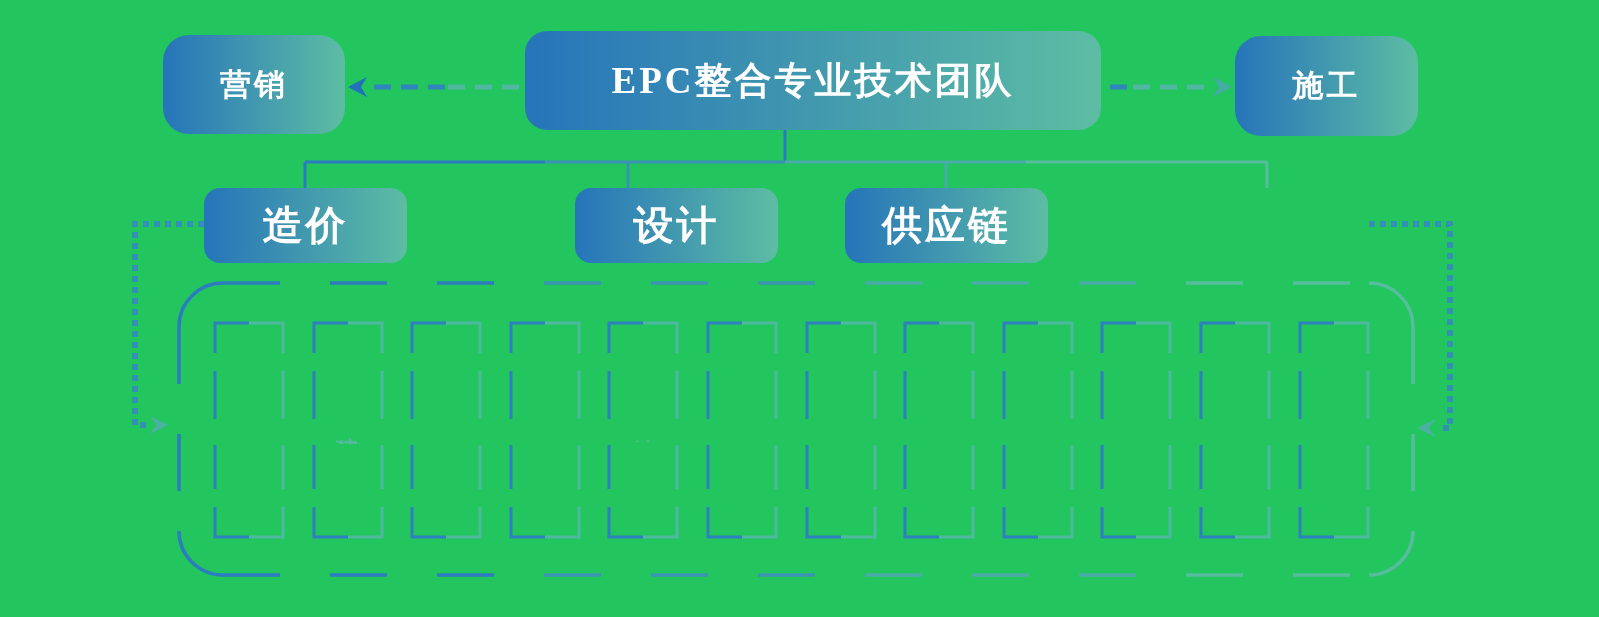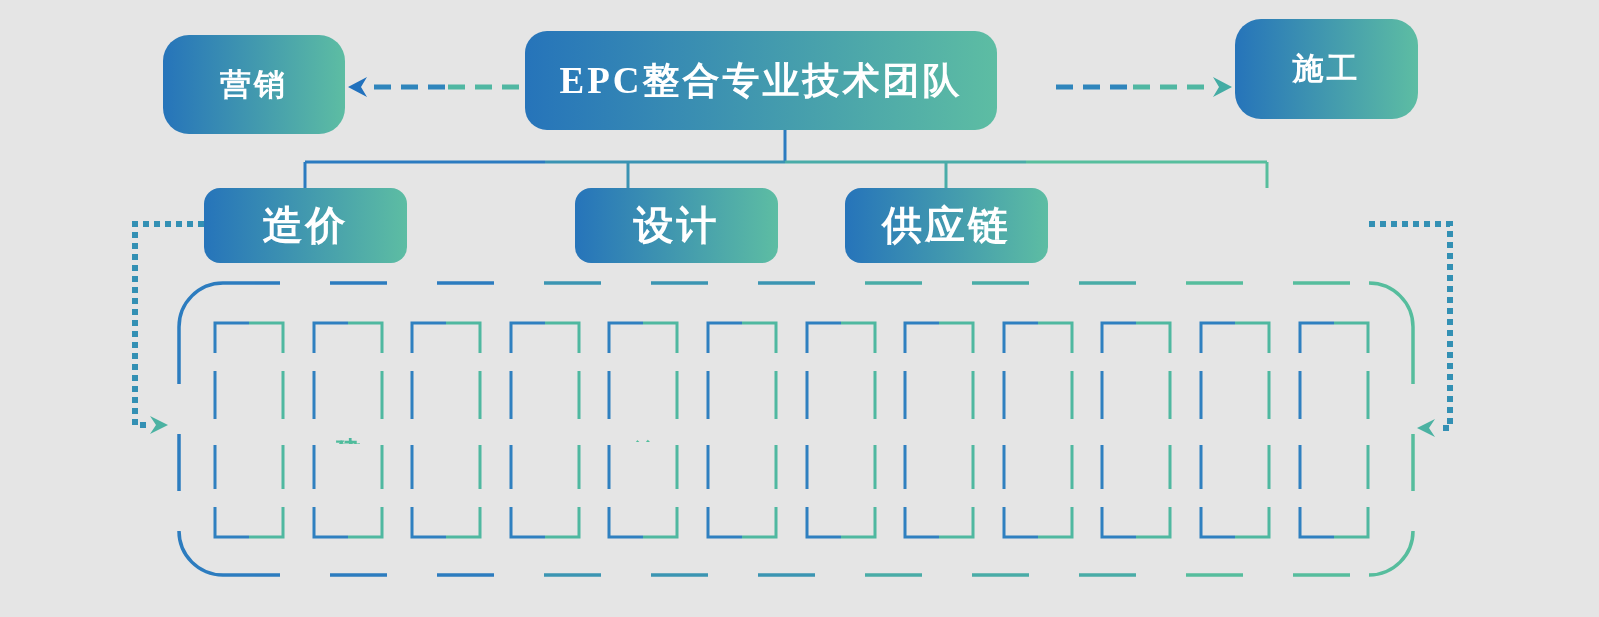--- a/index.html
+++ b/index.html
@@ -1,33 +1,33 @@
 <!DOCTYPE html>
 <html><head>
 <meta charset="utf-8">
 <style>
   html,body{margin:0;padding:0;background:#ffffff;}
   .canvas{
     position:relative;
     width:1599px;height:617px;
     overflow:hidden;
-    background:#e5e5e5;
+    background:#22c55e;
     font-family:"Liberation Serif","DejaVu Serif",serif;
   }
   #diagram-svg{position:absolute;left:0;top:0;pointer-events:none;}
   .box{
     position:absolute;
     display:flex;align-items:center;justify-content:center;
     color:#ffffff;font-weight:700;letter-spacing:3px;
     background:linear-gradient(90deg,#2674BA,#5DBDA3);
     z-index:2;
   }
   .box-marketing{left:163px;top:35px;width:182px;height:99px;border-radius:26px;font-size:31px;}
-  .box-root{left:525px;top:31px;width:472px;height:99px;border-radius:22px;font-size:37px;}
-  .box-construction{left:1235px;top:19px;width:183px;height:100px;border-radius:26px;font-size:31px;}
+  .box-root{left:525px;top:31px;width:576px;height:99px;border-radius:22px;font-size:37px;}
+  .box-construction{left:1235px;top:36px;width:183px;height:100px;border-radius:26px;font-size:31px;}
   .dept{top:188px;height:75px;width:203px;border-radius:16px;font-size:40px;}
   .dept-1{left:204px;}
   .dept-2{left:527px;margin-left:48px;}
   .dept-3{left:845px;text-align:right;}
   .dept-4{left:1166px;}
   #specialty-row{position:absolute;left:0;top:0;width:1599px;height:617px;z-index:2;}
   .spec{
     position:absolute;top:323px;width:68px;height:214px;
     display:flex;align-items:center;justify-content:center;
   }

